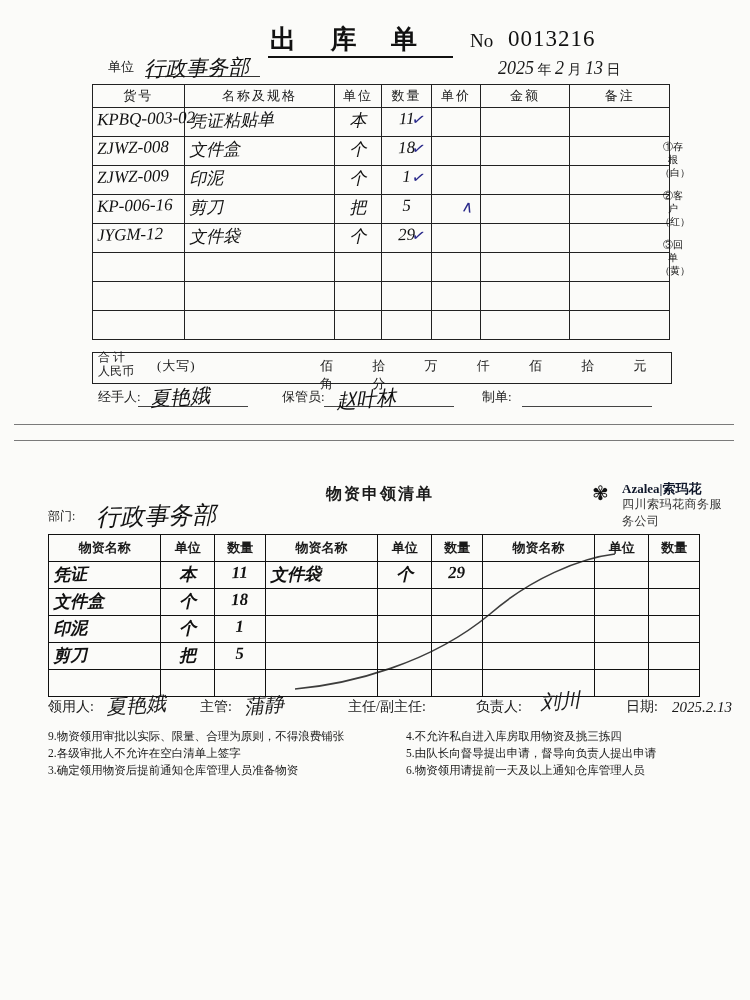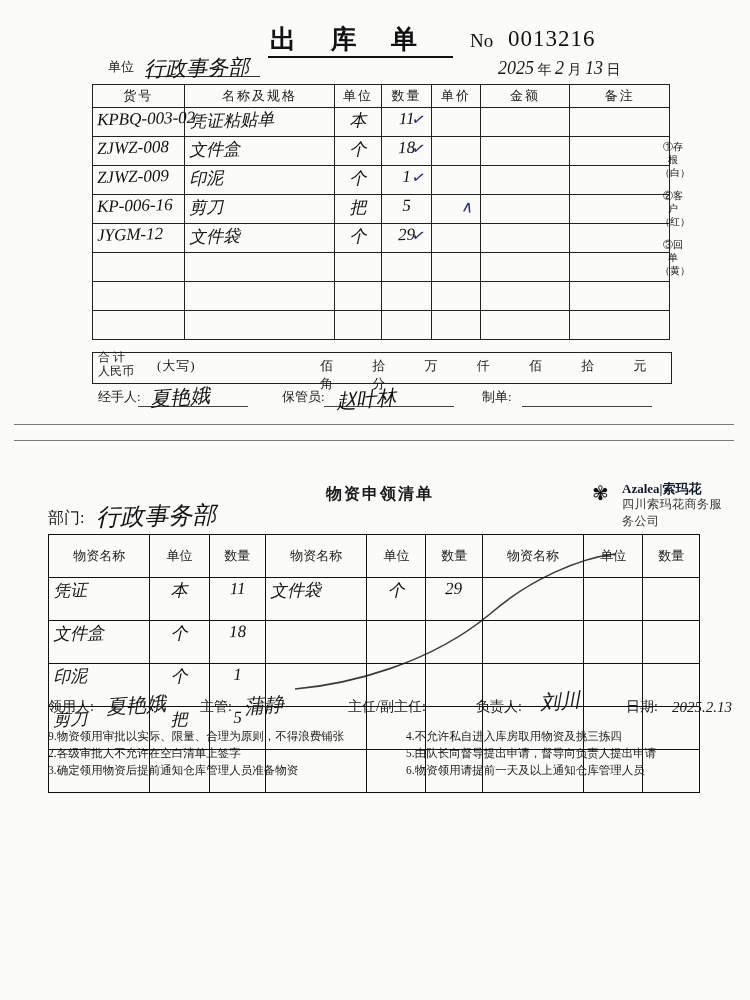--- a/index.html
+++ b/index.html
@@ -161,35 +161,35 @@
   .logo .lname{
     position:absolute;left:30px;top:0px;font-size:13px;font-weight:bold;
     font-family:"Liberation Serif", serif;color:#0f172a;
   }
   .logo .lsub{
     position:absolute;left:30px;top:16px;font-size:12px;color:#333;
     font-family:"Liberation Serif", serif;letter-spacing:0.5px;
   }
 
   .f-dept-label{
-    position:absolute;left:48px;top:56px;font-size:16px;
+    position:absolute;left:48px;top:56px;font-size:12px;
     font-family:"Liberation Serif", serif;
   }
   .f-dept-val{
     position:absolute;left:96px;top:48px;font-size:24px;
   }
 
   table.ftbl{
     position:absolute;left:48px;top:82px;border-collapse:collapse;width:652px;
   }
   table.ftbl th, table.ftbl td{
     border:1px solid #111;
     font-size:13px;height:26px;text-align:center;
-    font-family:"Liberation Serif", serif;font-weight:normal;
-    padding:8px;position:relative;
+    font-family:"Liberation Serif", serif;font-weight:bold;
+    padding:0;position:relative;
   }
   .fc-name{width:118px;}
   .fc-unit{width:56px;}
   .fc-qty{width:52px;}
 
   .f-sign-row{
     position:absolute;left:48px;top:246px;width:660px;height:24px;
     font-size:14px;font-family:"Liberation Serif", serif;
   }
   .f-sign-row .lbl{position:absolute;top:0;}

